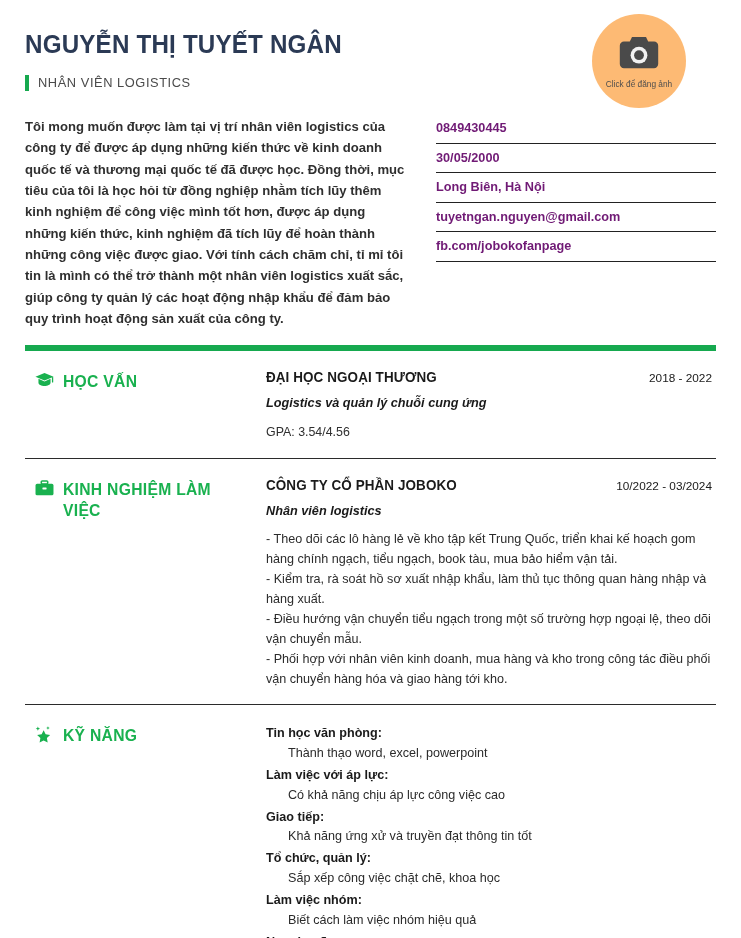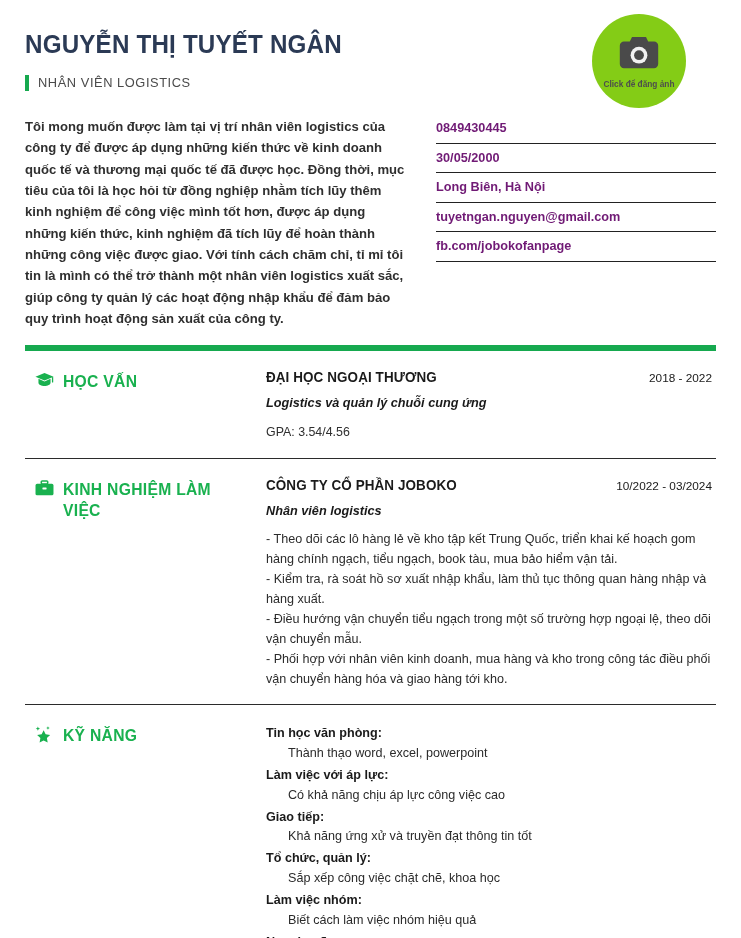--- a/index.html
+++ b/index.html
@@ -61,27 +61,26 @@
   }
 
   
   .photo-slot {
     position: absolute;
     top: 14px;
     right: 30px;
     width: 94px;
     height: 94px;
     border-radius: 50%;
-    background: #84cc16;
+    background: #fdba74;
     display: flex;
     flex-direction: column;
     align-items: center;
     justify-content: center;
     cursor: pointer;
-    font-weight: bold;
   }
   .camera-icon { margin-top: 2px; }
   .photo-hint {
     font-size: 8.3px;
     color: #4d4d4d;
     margin-top: 4px;
     white-space: nowrap;
   }
 
   

